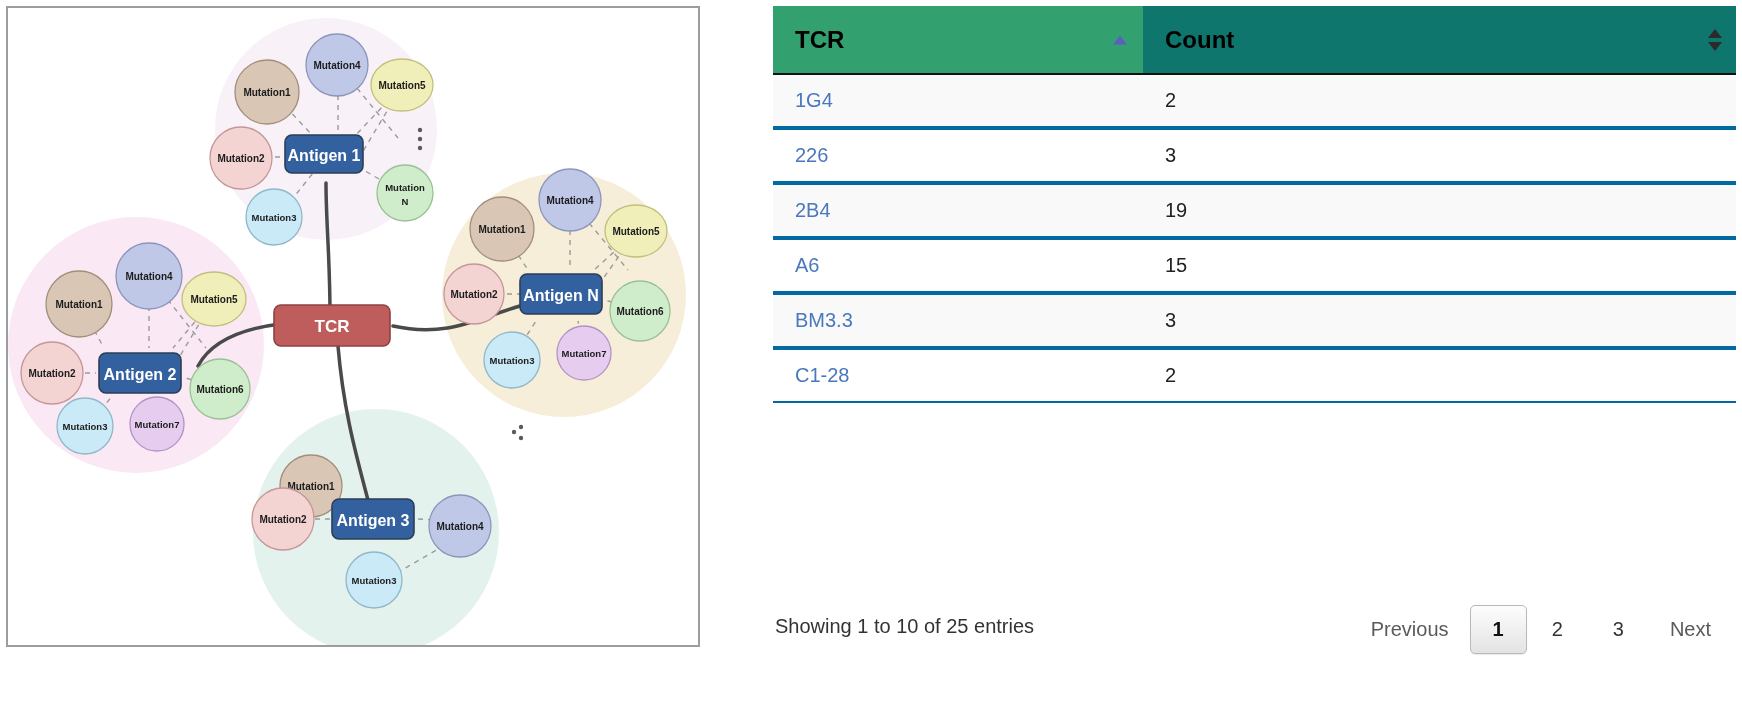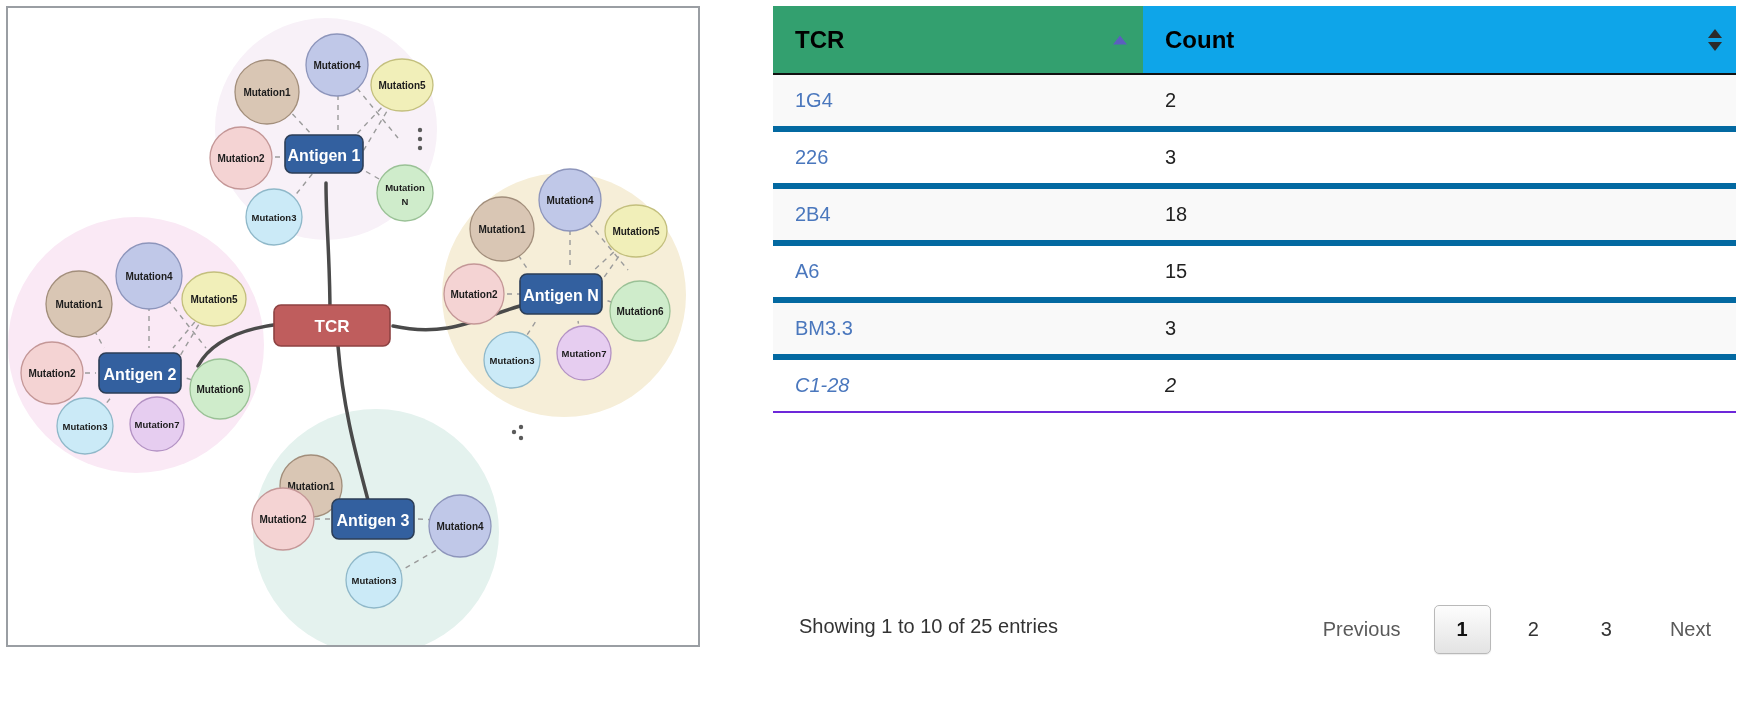--- a/index.html
+++ b/index.html
@@ -33,21 +33,21 @@
   table.dt{
     border-collapse:collapse;width:100%;table-layout:fixed;
     font-size:20px;color:#222;
   }
   table.dt thead th{
     text-align:left;font-size:24px;font-weight:bold;color:#000;
     padding:18px 22px;height:68px;box-sizing:border-box;
     border-bottom:2px solid #111;position:relative;vertical-align:middle;
   }
   th.col-tcr{background:#33a06f;color:#0d2c1d;width:370px;}
-  th.col-count{background:#0ea5e9;color:#111;}
+  th.col-count{background:#0f766e;color:#111;}
   .sort-asc{
     position:absolute;right:16px;top:50%;transform:translateY(-50%);
     width:0;height:0;border-left:7px solid transparent;border-right:7px solid transparent;
     border-bottom:9px solid #5b5fbf;
   }
   .sort-both{
     position:absolute;right:14px;top:50%;transform:translateY(-50%);
     width:14px;height:22px;
   }
   .sort-both .up{
@@ -55,34 +55,34 @@
     border-left:7px solid transparent;border-right:7px solid transparent;
     border-bottom:9px solid #2b2b2b;
   }
   .sort-both .dn{
     position:absolute;left:0;bottom:0;width:0;height:0;
     border-left:7px solid transparent;border-right:7px solid transparent;
     border-top:9px solid #2b2b2b;
   }
   table.dt tbody td{
     padding:14px 22px;height:51px;box-sizing:border-box;
-    border-bottom:6px solid #0369a1;vertical-align:middle;font-size:20px;
+    border-bottom:4px solid #0369a1;vertical-align:middle;font-size:20px;
   }
   table.dt tbody tr:nth-child(odd){background:#f9f9f9;}
   table.dt tbody tr:nth-child(even){background:#ffffff;}
-  table.dt tbody tr:last-child td{border-bottom:2px solid #6d28d9;font-style:italic;}
+  table.dt tbody tr:last-child td{border-bottom:2px solid #0369a1;}
   td.tcr a{color:#4a77bd;text-decoration:none;cursor:pointer;}
 
   .table-footer{
     position:absolute;left:0;right:0;top:591px;height:70px;
   }
   .showing{
-    position:absolute;left:2px;top:18px;font-size:20px;color:#333;margin-left:24px;
-  }
-  .pager{position:absolute;right:4px;top:8px;display:flex;align-items:center;gap:12px;justify-content:space-between;}
+    position:absolute;left:2px;top:18px;font-size:20px;color:#333;
+  }
+  .pager{position:absolute;right:4px;top:8px;display:flex;align-items:center;gap:0px;justify-content:space-between;}
   .pg{
     font-size:20px;color:#5a5a5a;padding:10px 20px;cursor:pointer;
     background:transparent;border:1px solid transparent;border-radius:4px;
   }
   .pg.num{color:#333;padding:10px 24px;}
   .pg.active{
     color:#111;font-weight:bold;
     background:linear-gradient(#fdfdfd,#e3e3e3);
     border:1px solid #b9b9b9;border-radius:5px;
     box-shadow:0 1px 1px rgba(0,0,0,.08);
@@ -285,21 +285,21 @@
           <tr>
             <td class="tcr"><a>1G4</a></td>
             <td>2</td>
           </tr>
           <tr>
             <td class="tcr"><a>226</a></td>
             <td>3</td>
           </tr>
           <tr>
             <td class="tcr"><a>2B4</a></td>
-            <td>18</td>
+            <td>19</td>
           </tr>
           <tr>
             <td class="tcr"><a>A6</a></td>
             <td>15</td>
           </tr>
           <tr>
             <td class="tcr"><a>BM3.3</a></td>
             <td>3</td>
           </tr>
           <tr>

